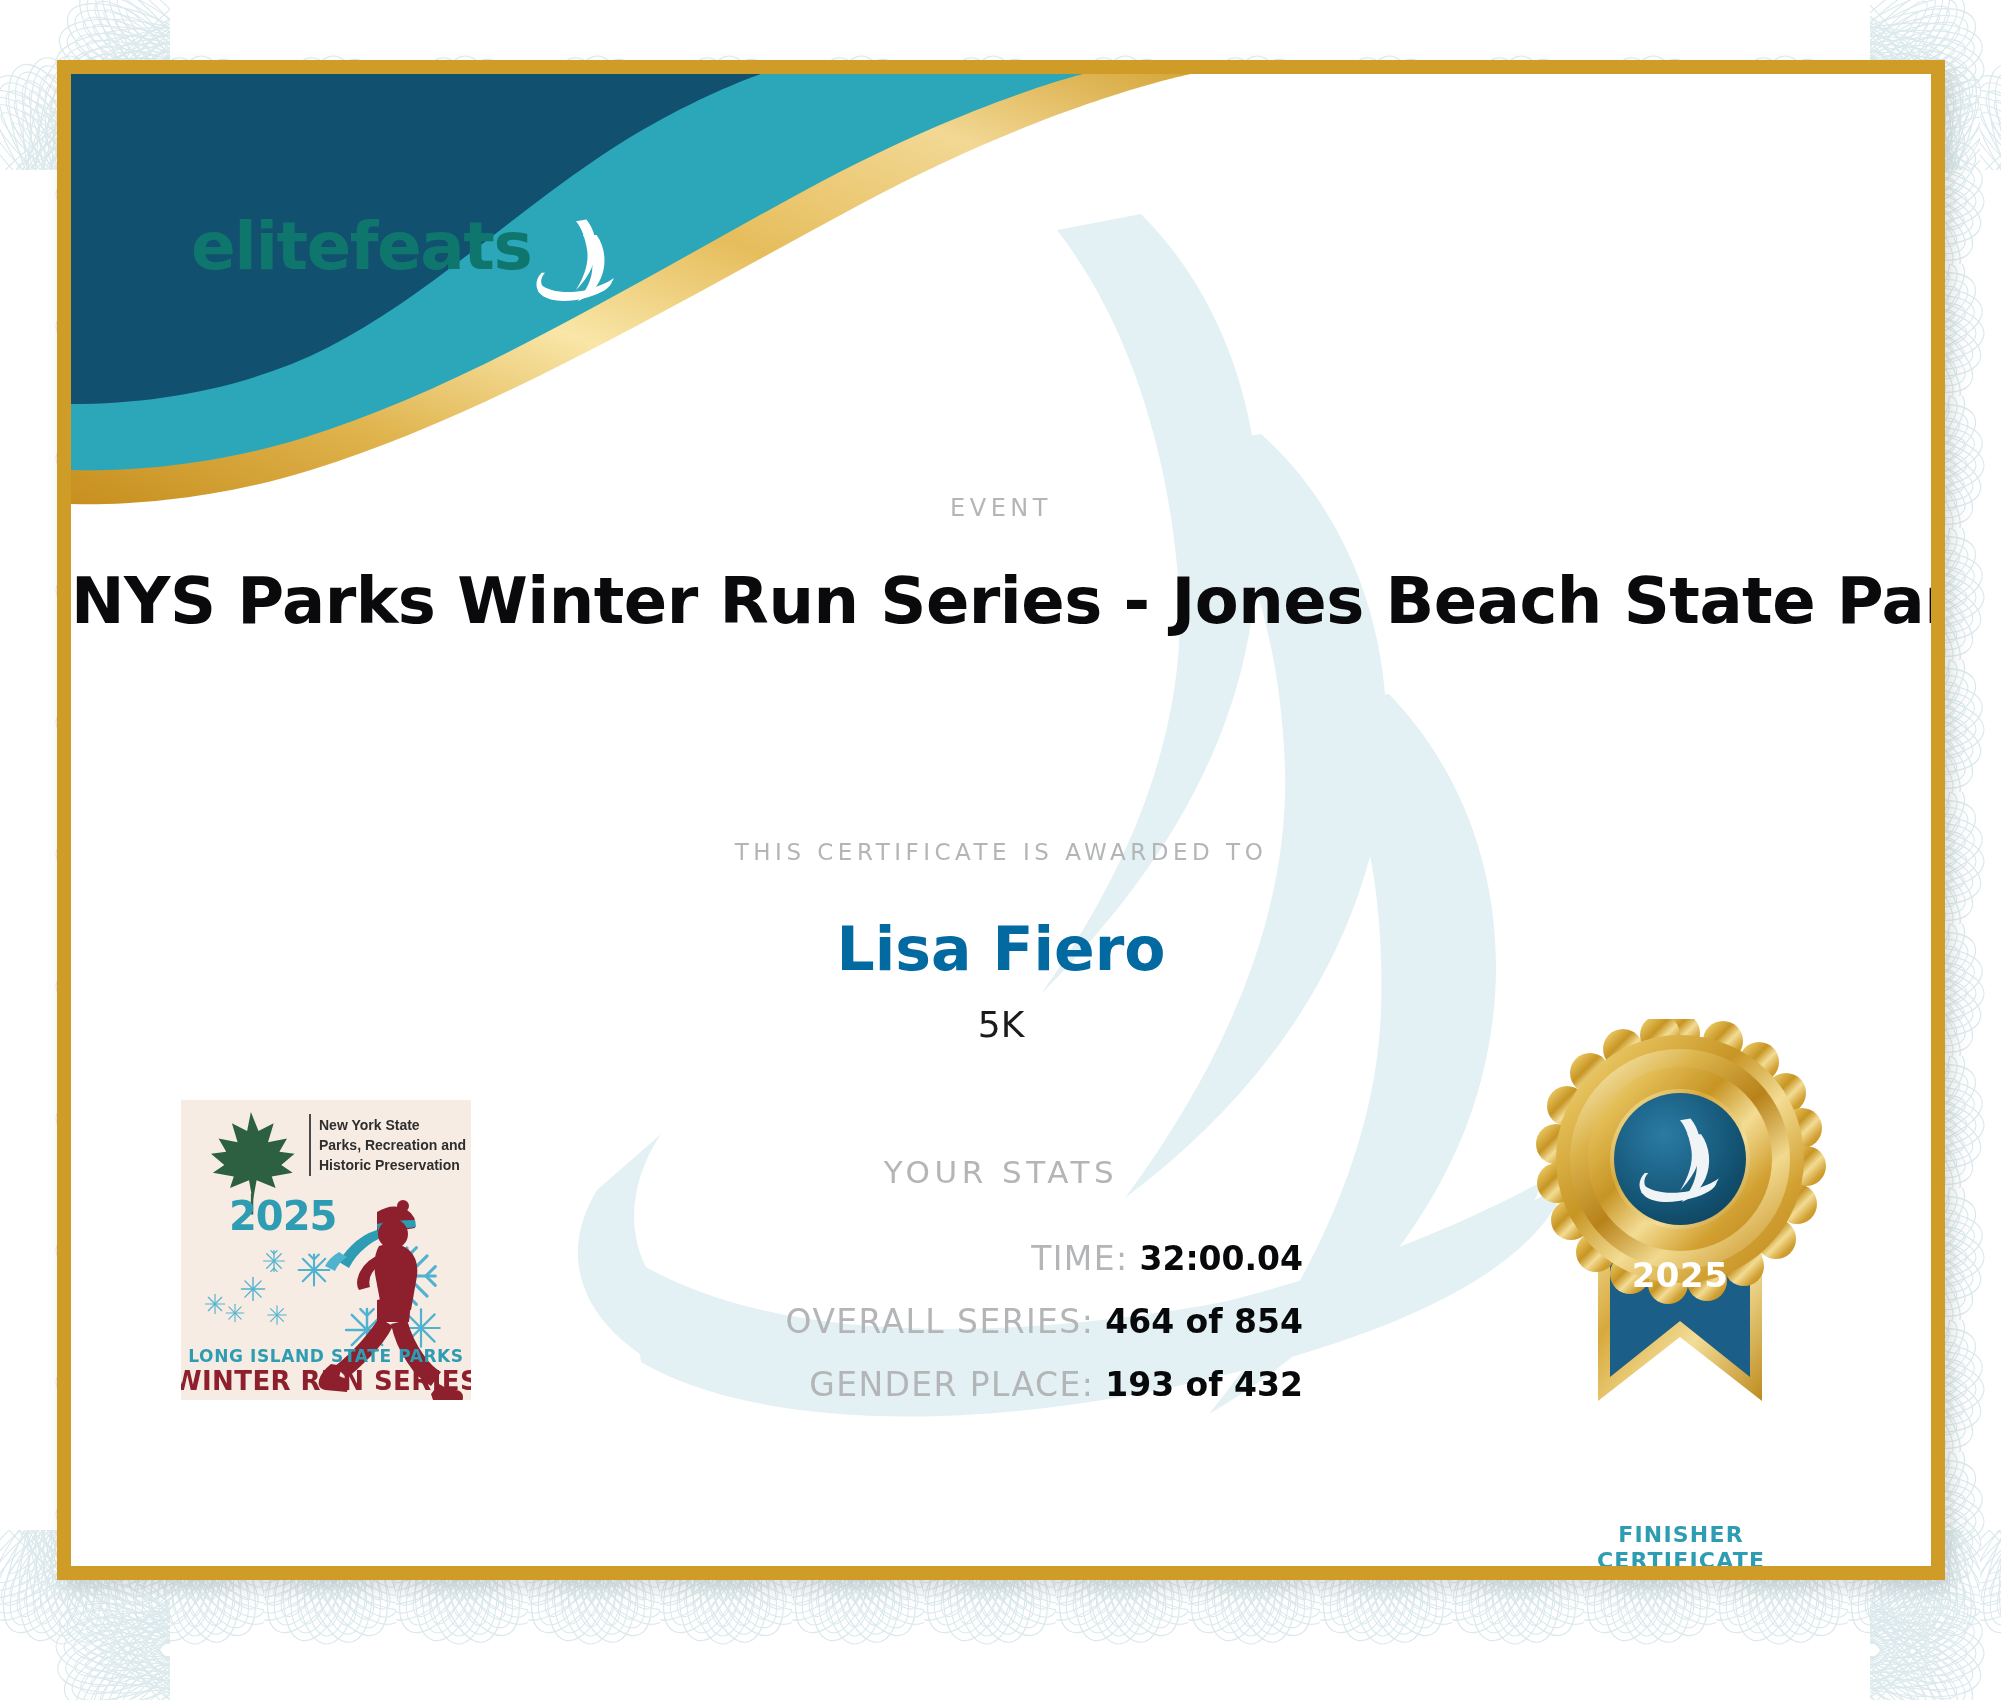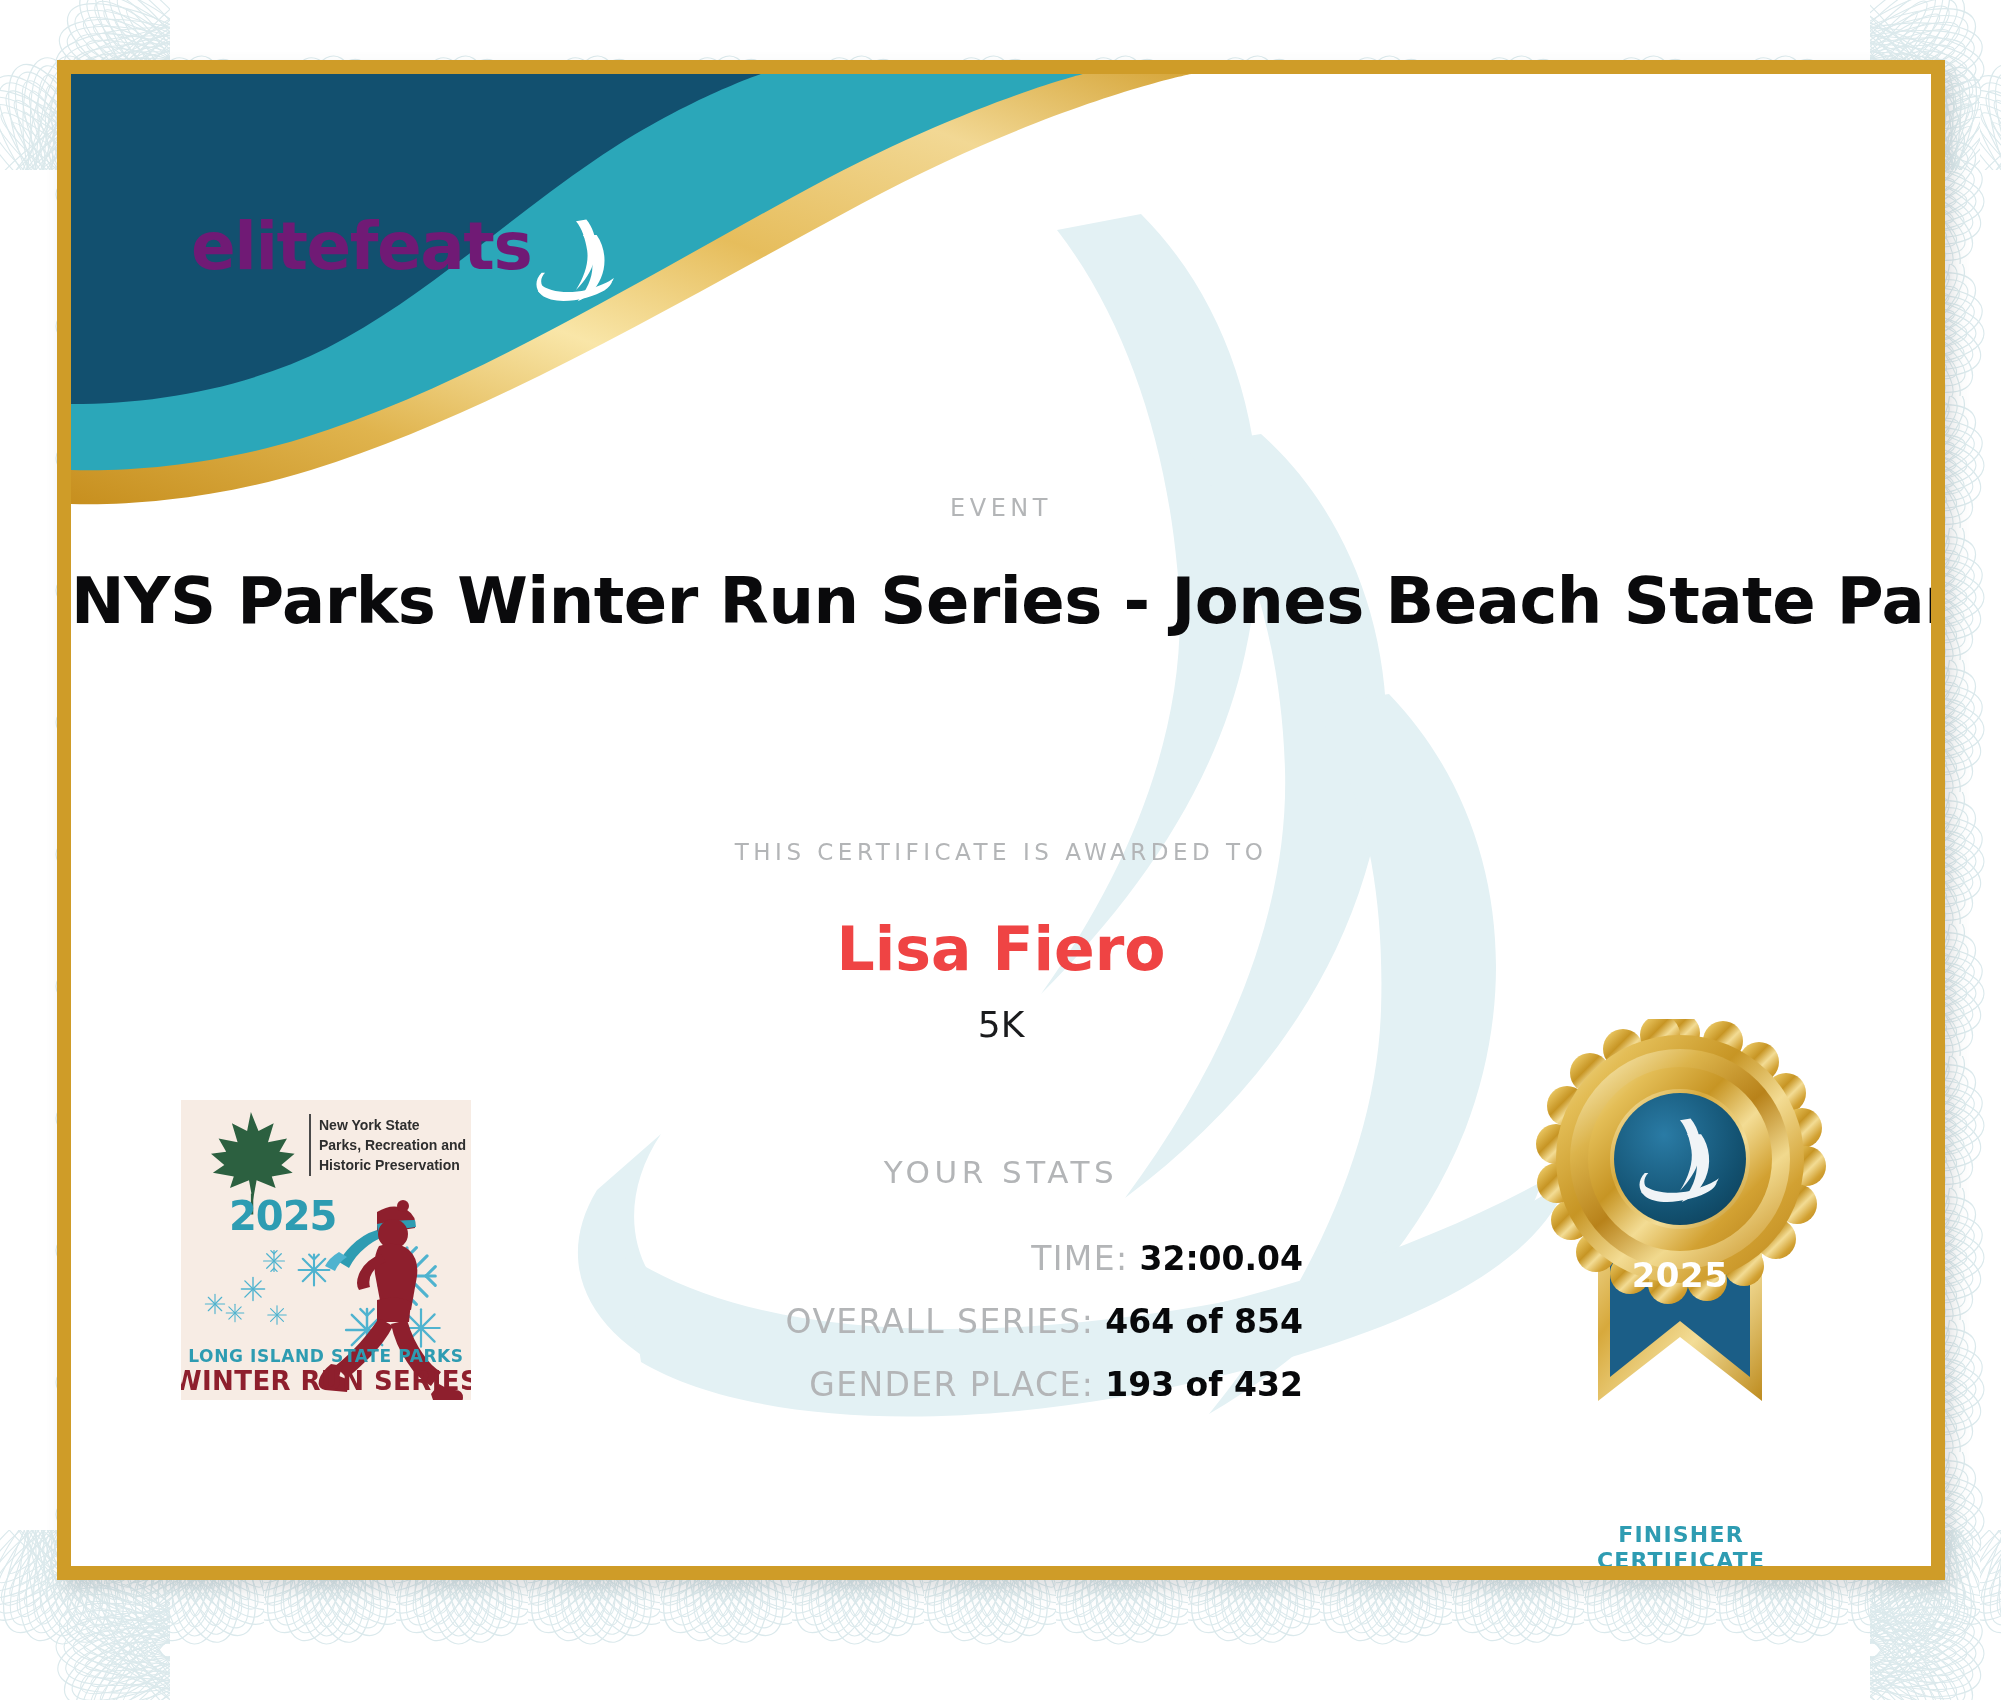--- a/index.html
+++ b/index.html
@@ -79,21 +79,21 @@
     left: 120px;
     top: 140px;
     z-index: 6;
     display: flex;
     align-items: flex-start;
     gap: 6px;
   }
   #brand-word {
     font-size: 66px;
     font-weight: 700;
-    color: #701a75;
+    color: #0f766e;
     letter-spacing: -1.5px;
     line-height: 1;
     font-family: "DejaVu Sans", sans-serif;
   }
   #brand-mark { width: 86px; height: 86px; margin-top: 2px; margin-left: -4px; }
 
   
   .kicker {
     position: absolute;
     z-index: 6;
@@ -124,21 +124,21 @@
   #awarded-kicker { top: 765px; font-size: 23px; letter-spacing: 4.5px; }
 
   #recipient-name {
     position: absolute;
     top: 840px;
     width: 100%;
     text-align: center;
     z-index: 6;
     font-size: 60px;
     font-weight: 700;
-    color: #ef4444;
+    color: #0369a1;
     font-family: "DejaVu Sans", sans-serif;
   }
 
   #distance {
     position: absolute;
     top: 930px;
     width: 100%;
     text-align: center;
     z-index: 6;
     font-size: 36px;

